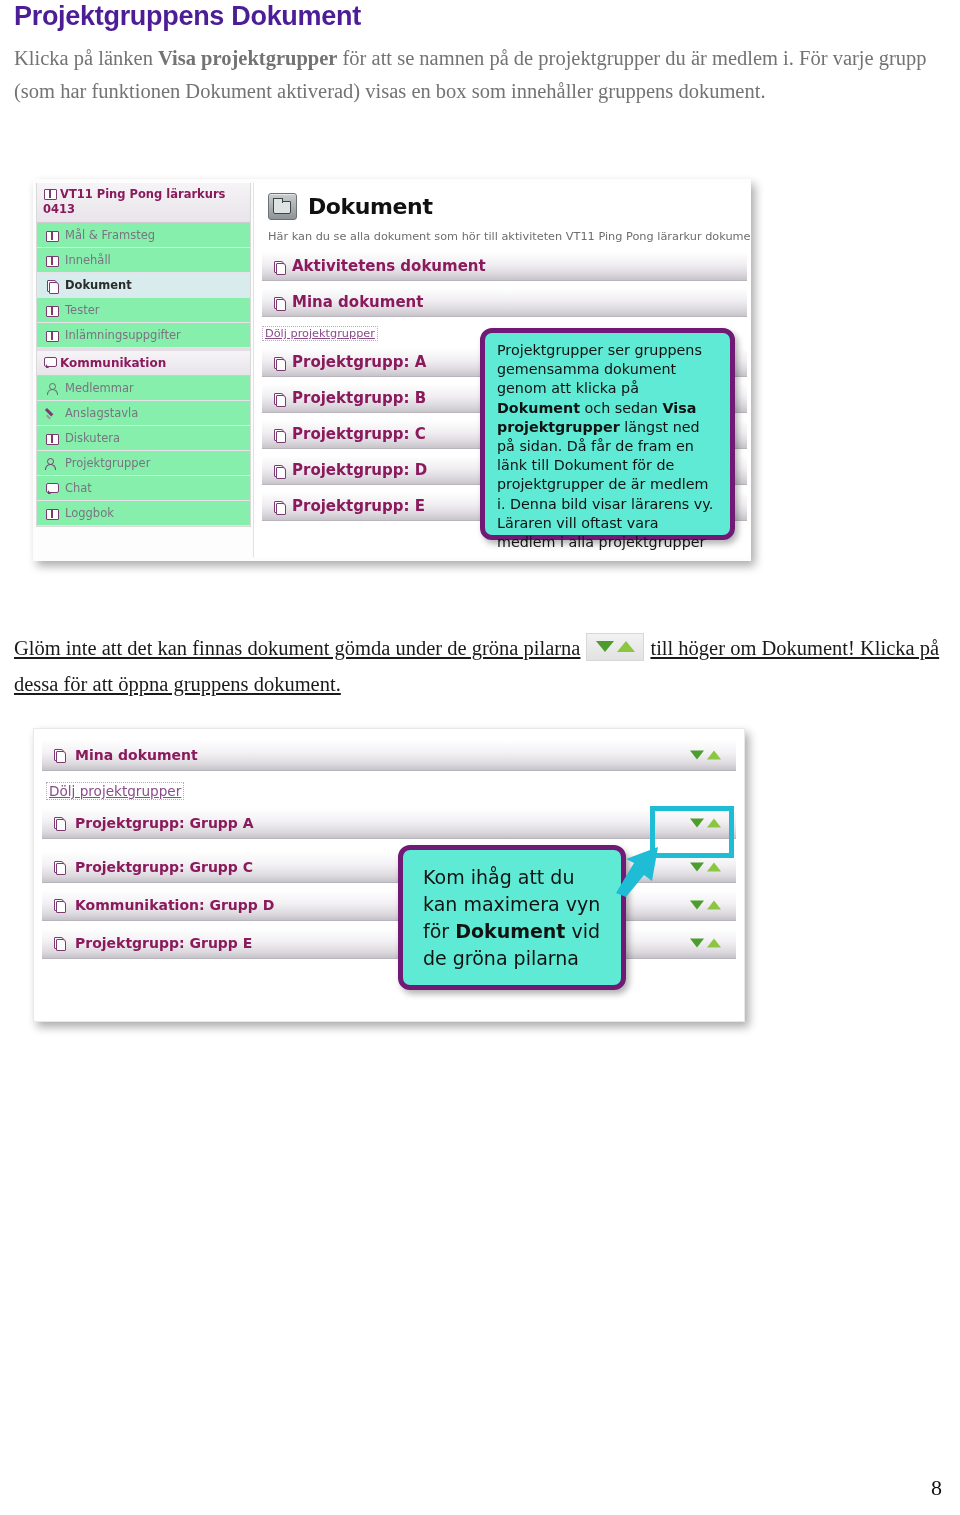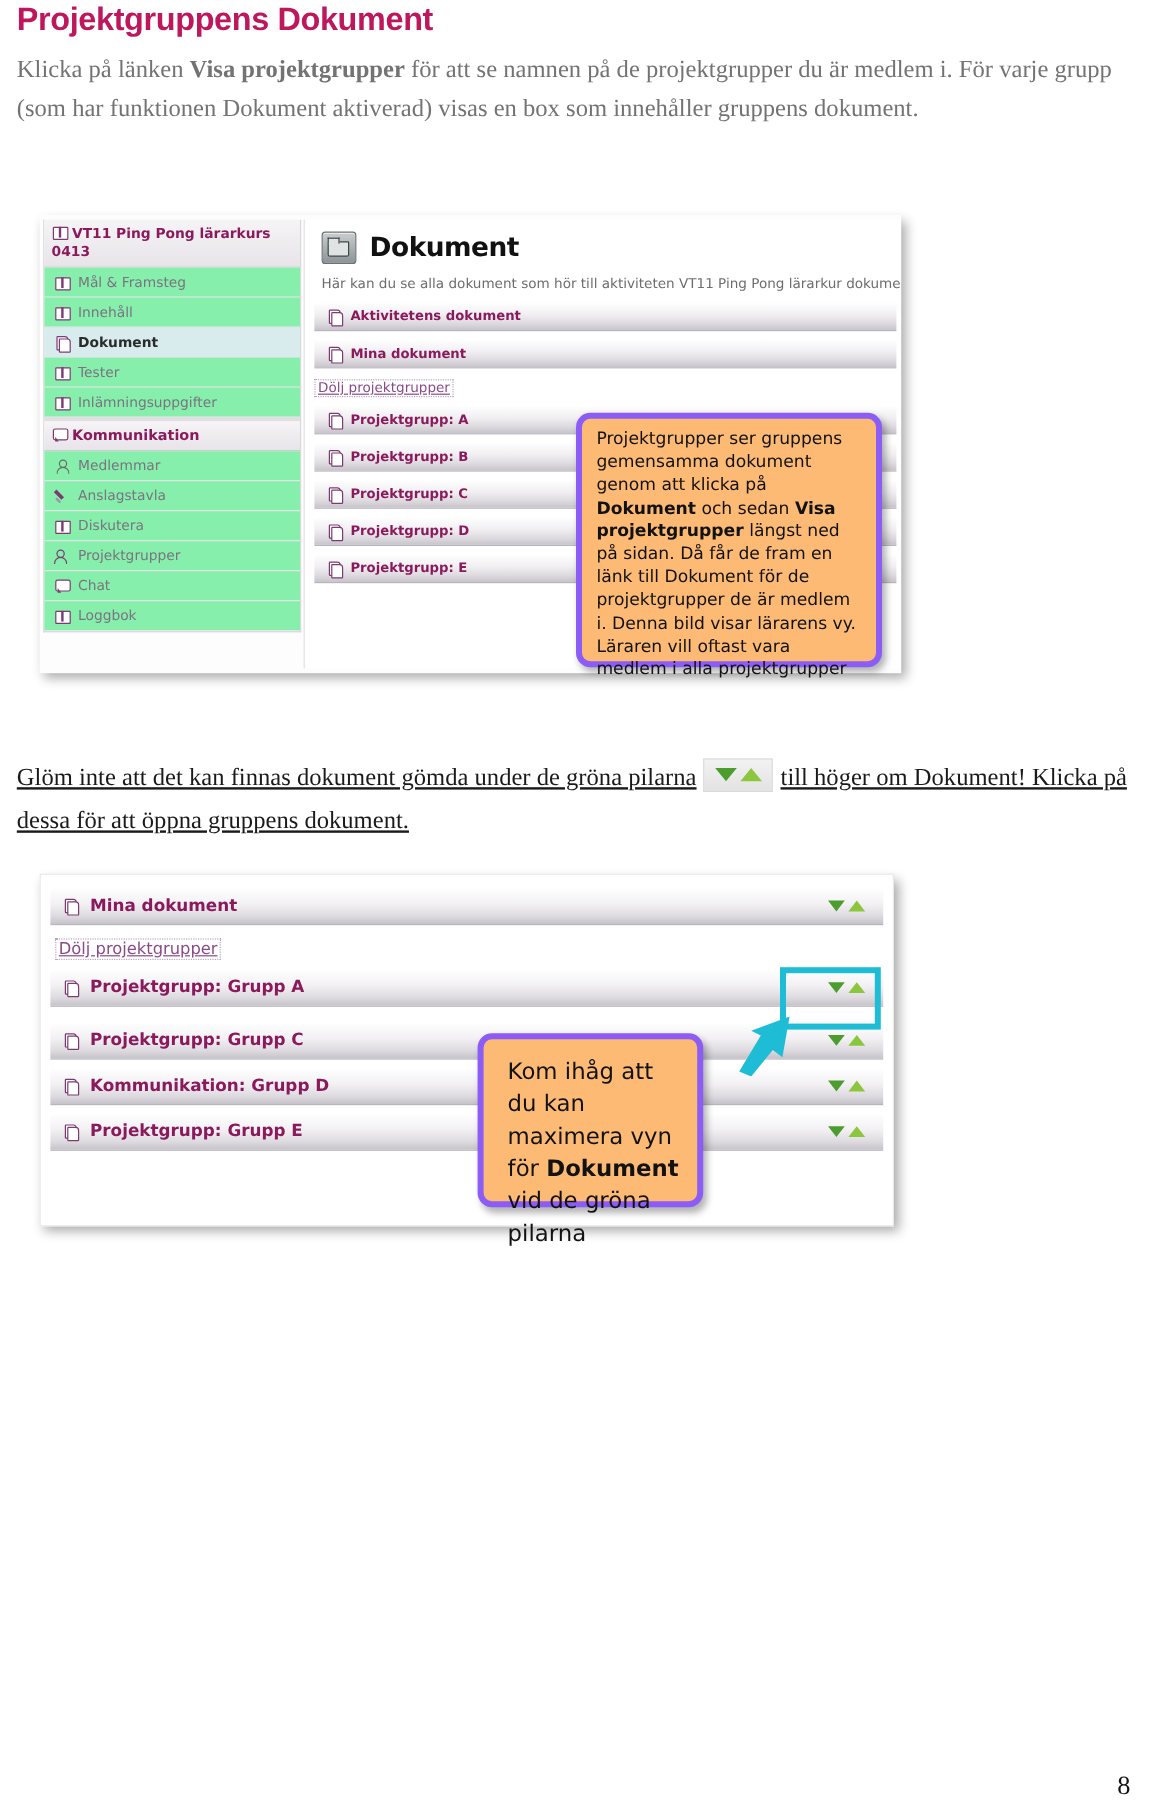--- a/index.html
+++ b/index.html
@@ -16,21 +16,21 @@
   }
 
   
   .page-title {
     position: absolute;
     left: 14px;
     top: 1px;
     font-family: "Liberation Sans", sans-serif;
     font-size: 27px;
     font-weight: bold;
-    color: #be185d;
+    color: #4c1d95;
     letter-spacing: -0.3px;
   }
   .intro {
     position: absolute;
     left: 14px;
     top: 42px;
     width: 930px;
     font-family: "Liberation Serif", serif;
     font-size: 20.5px;
     line-height: 33px;
@@ -301,62 +301,61 @@
   .bar {
     margin: 0 4px 0 8px;
     background: linear-gradient(to bottom,#ffffff 0%,#f0eef1 45%,#dedbe0 75%,#c8c4cb 100%);
     border-top: 1px solid #ffffff;
     border-bottom: 1px solid #b9b5bd;
     padding: 5px 8px 5px 10px;
     display: flex;
     align-items: center;
     gap: 7px;
     font-family: "DejaVu Sans", sans-serif;
-    font-size: 11px;
+    font-size: 15px;
     font-weight: bold;
     color: #8a1a5c;
   }
   .bar-spacer { height: 6px; }
   .hide-link {
     margin: 9px 0 6px 8px;
     display: inline-block;
     font-family: "DejaVu Sans", sans-serif;
     font-size: 11.3px;
     color: #8a4a8a;
     text-decoration: underline;
     border: 1px dotted #b9a7c0;
     padding: 0 2px;
   }
 
   
   .callout {
     position: absolute;
-    background: #fdba74;
-    border: 5px solid #8b5cf6;
+    background: #5eead4;
+    border: 5px solid #701a75;
     border-radius: 12px;
     box-shadow: 3px 4px 6px rgba(0,0,0,0.3);
     font-family: "DejaVu Sans", sans-serif;
     color: #121212;
-    margin-top: 16px;
   }
   #callout1 {
     left: 480px;
     top: 328px;
     width: 255px;
     height: 212px;
     padding: 8px 10px 6px 12px;
     font-size: 14.3px;
     line-height: 19.2px;
     box-sizing: border-box;
     z-index: 40;
   }
   #callout2 {
     left: 398px;
     top: 845px;
-    width: 188px;
+    width: 228px;
     height: 145px;
     padding: 14px 12px 10px 20px;
     font-size: 19px;
     line-height: 27px;
     box-sizing: border-box;
     z-index: 40;
   }
   .callout b { font-weight: bold; }
 
   

